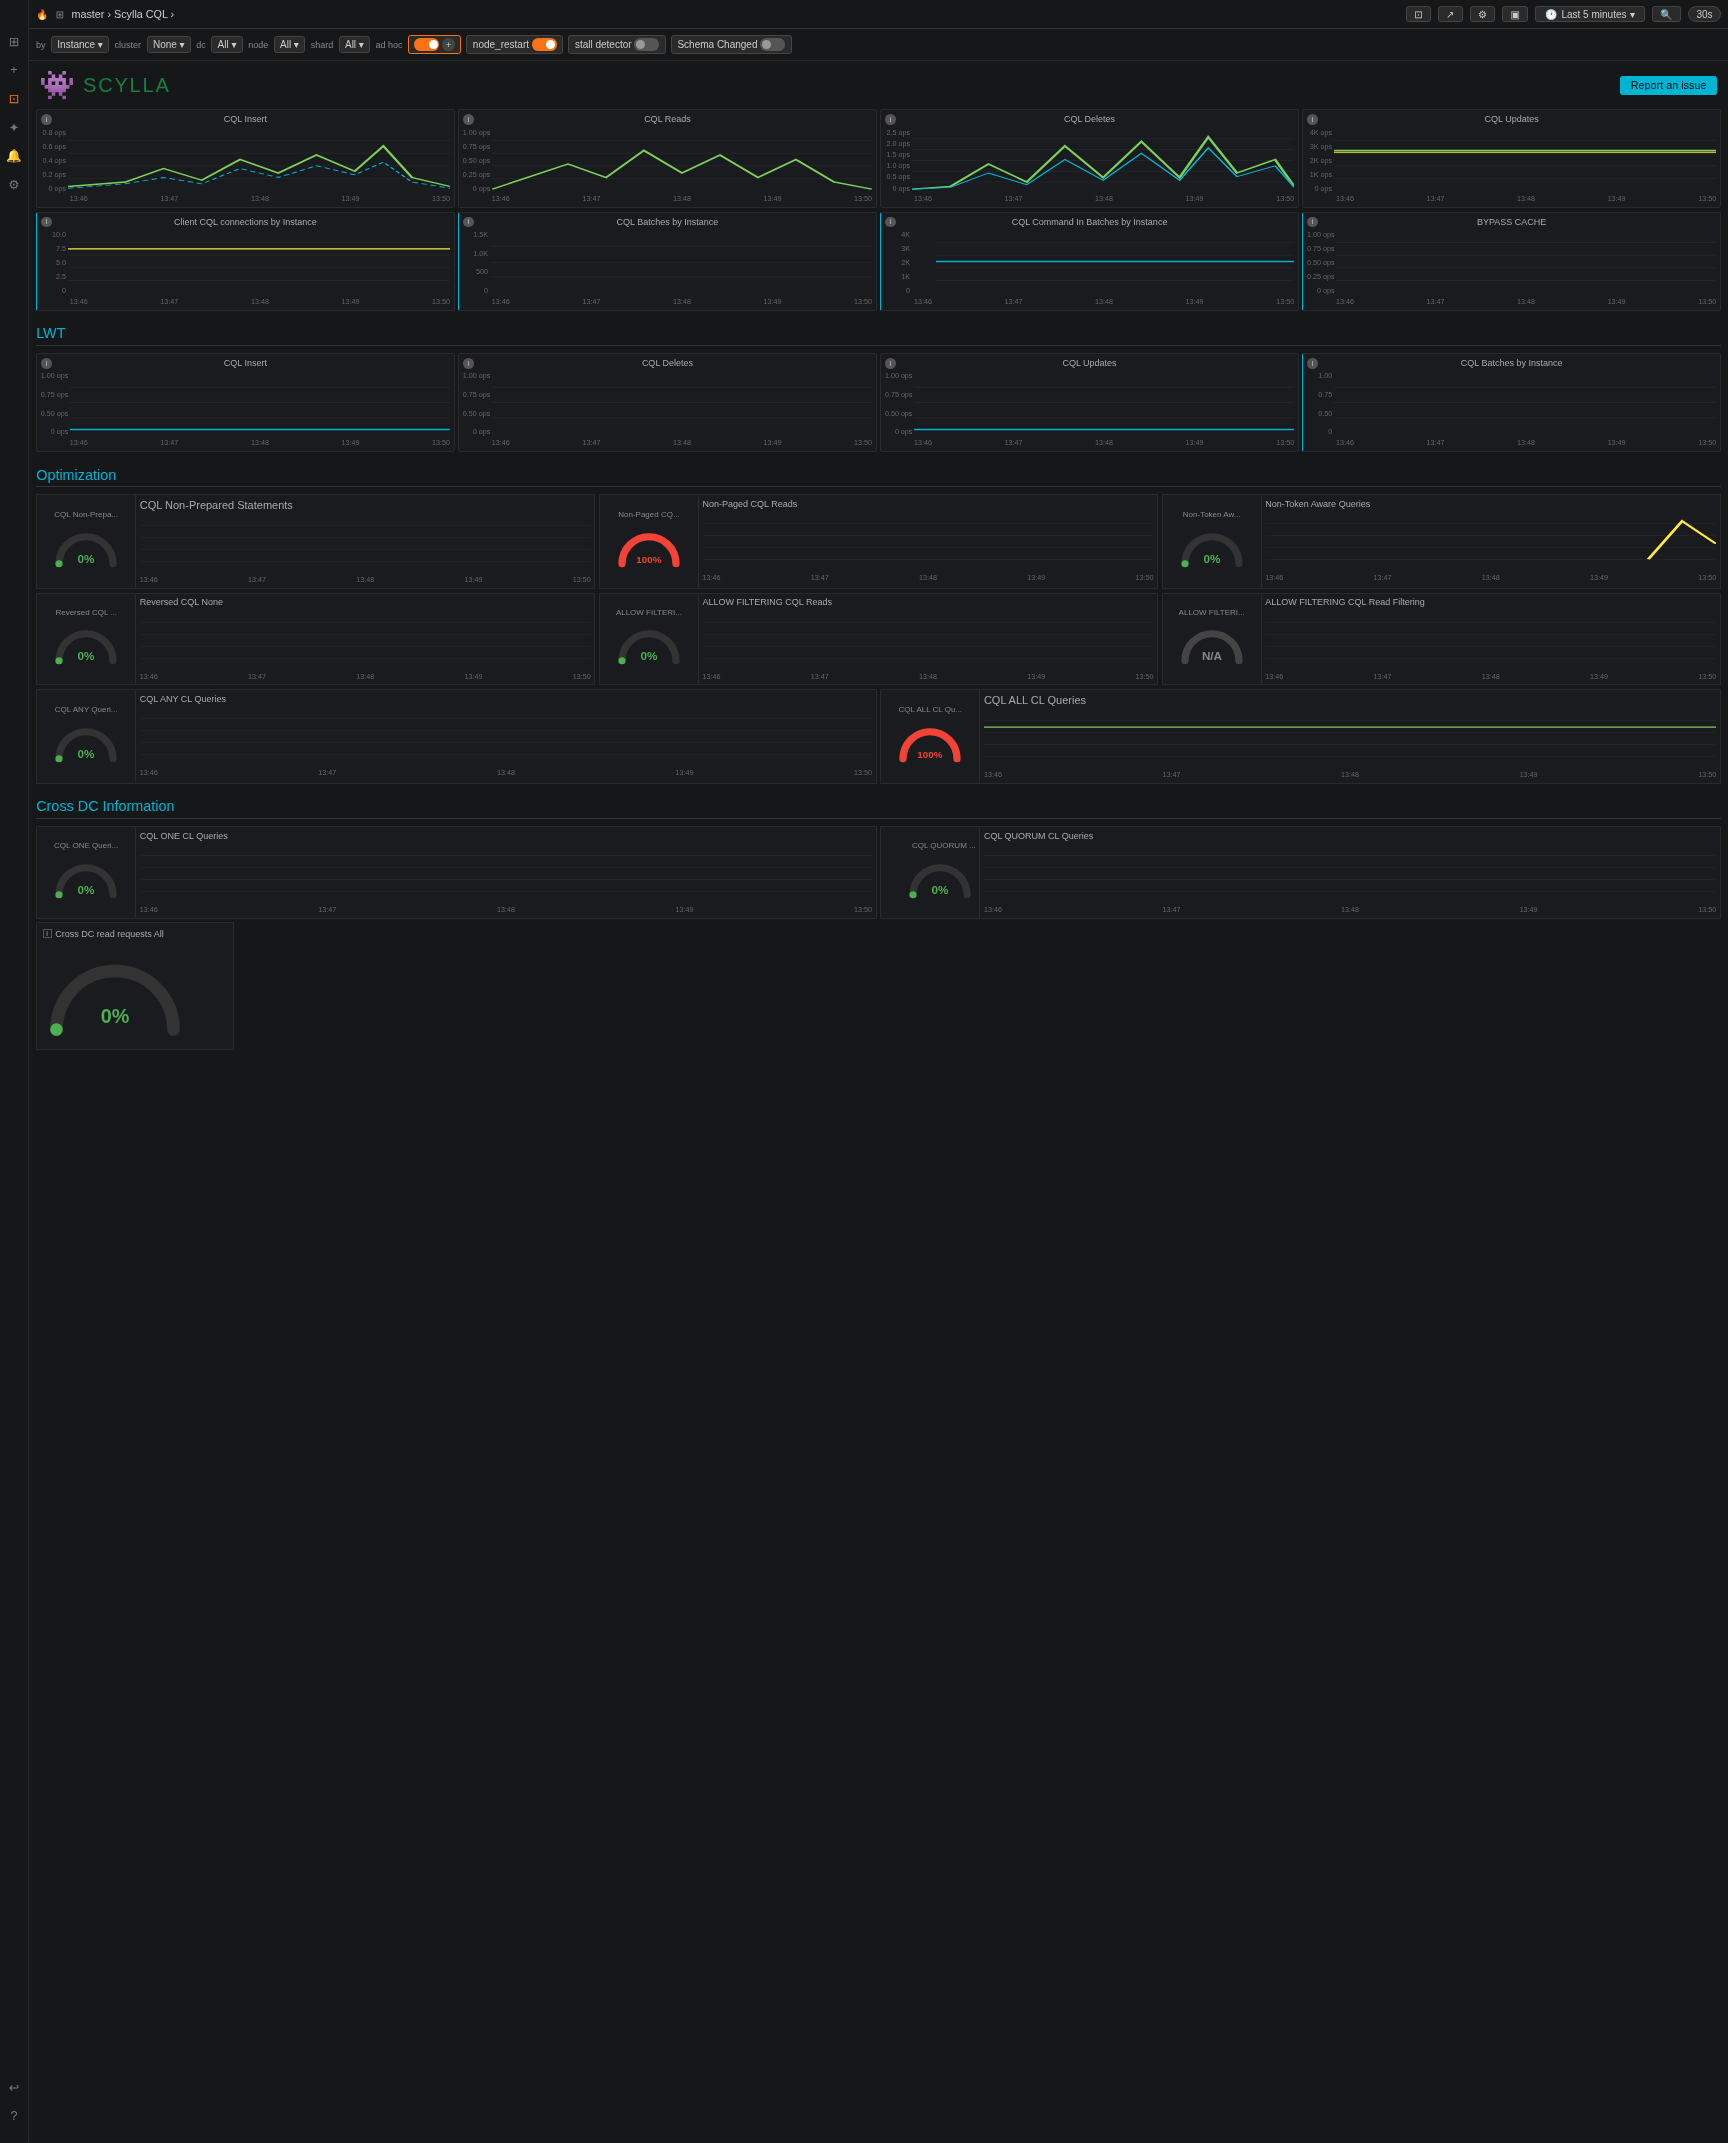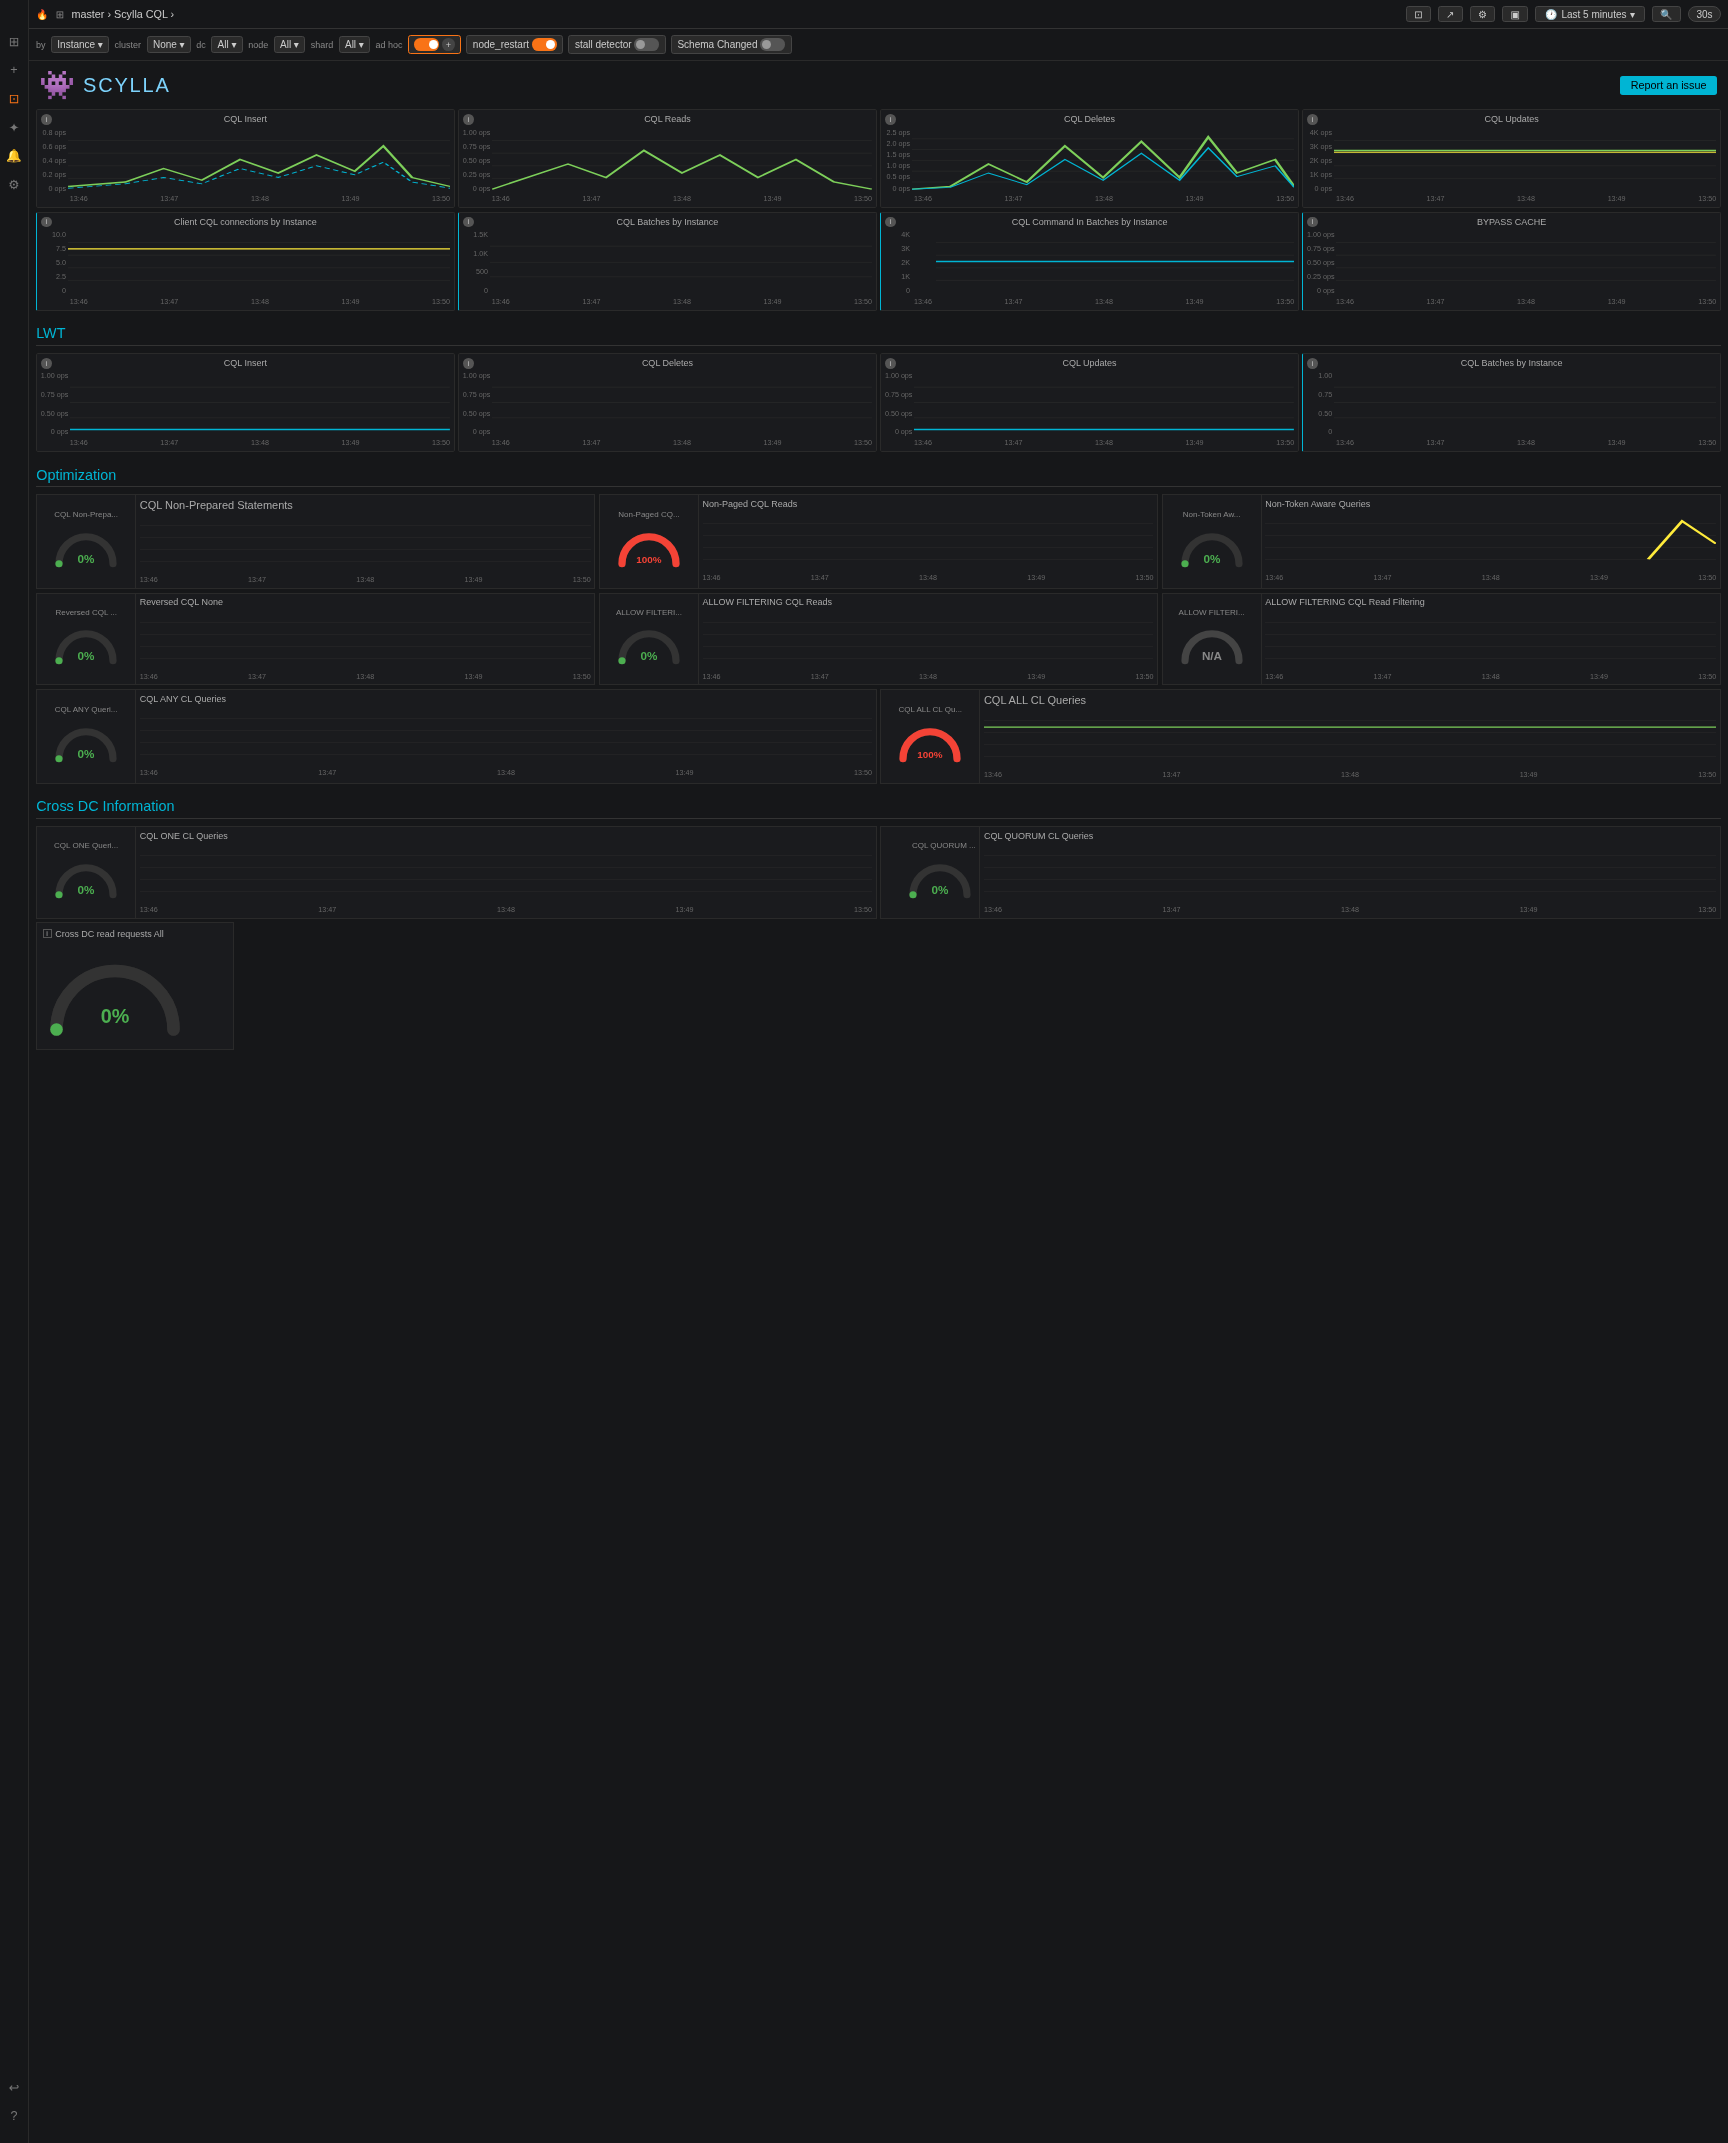--- a/index.html
+++ b/index.html
@@ -23,21 +23,21 @@
     .filter-label { color: #888; font-size: 9px; }
     .filter-chip.active-toggle { border-color: #f97316; }
     .toggle-on { display: inline-block; width: 25px; height: 12.6px; background: #f97316; border-radius: 6.3px; position: relative; }
     .toggle-on::after { content: ''; position: absolute; right: 1.8px; top: 1.8px; width: 9px; height: 9px; background: white; border-radius: 50%; }
     .toggle-off { display: inline-block; width: 25px; height: 12.6px; background: #555; border-radius: 6.3px; position: relative; }
     .toggle-off::after { content: ''; position: absolute; left: 1.8px; top: 1.8px; width: 9px; height: 9px; background: #999; border-radius: 50%; }
     
     
     .dashboard-header { margin-left: 29px; padding: 7.2px 10.8px; display: flex; align-items: center; justify-content: space-between; background: #161719; }
     .scylla-logo { display: flex; align-items: center; gap: 7.2px; }
-    .logo-text { font-size: 20px; color: #7dd3fc; font-weight: 300; letter-spacing: 1.8px; }
+    .logo-text { font-size: 20px; color: #15803d; font-weight: 300; letter-spacing: 1.8px; }
     .report-btn { background: #00b5d4; color: #000; padding: 3.6px 10.8px; border-radius: 2.7px; font-size: 10.8px; font-weight: normal; cursor: pointer; border: none; }
     
     
     .main { margin-left: 29px; padding: 0 7.2px 14.4px 7.2px; }
     
     
     .section-header { font-size: 14.4px; font-weight: 500; color: #00b5d4; border-bottom: 0.9px solid #333; padding: 7.2px 0 3.6px 0; margin: 7.2px 0 7.2px 0; }
     
     
     .charts-grid { display: grid; gap: 3.6px; }

